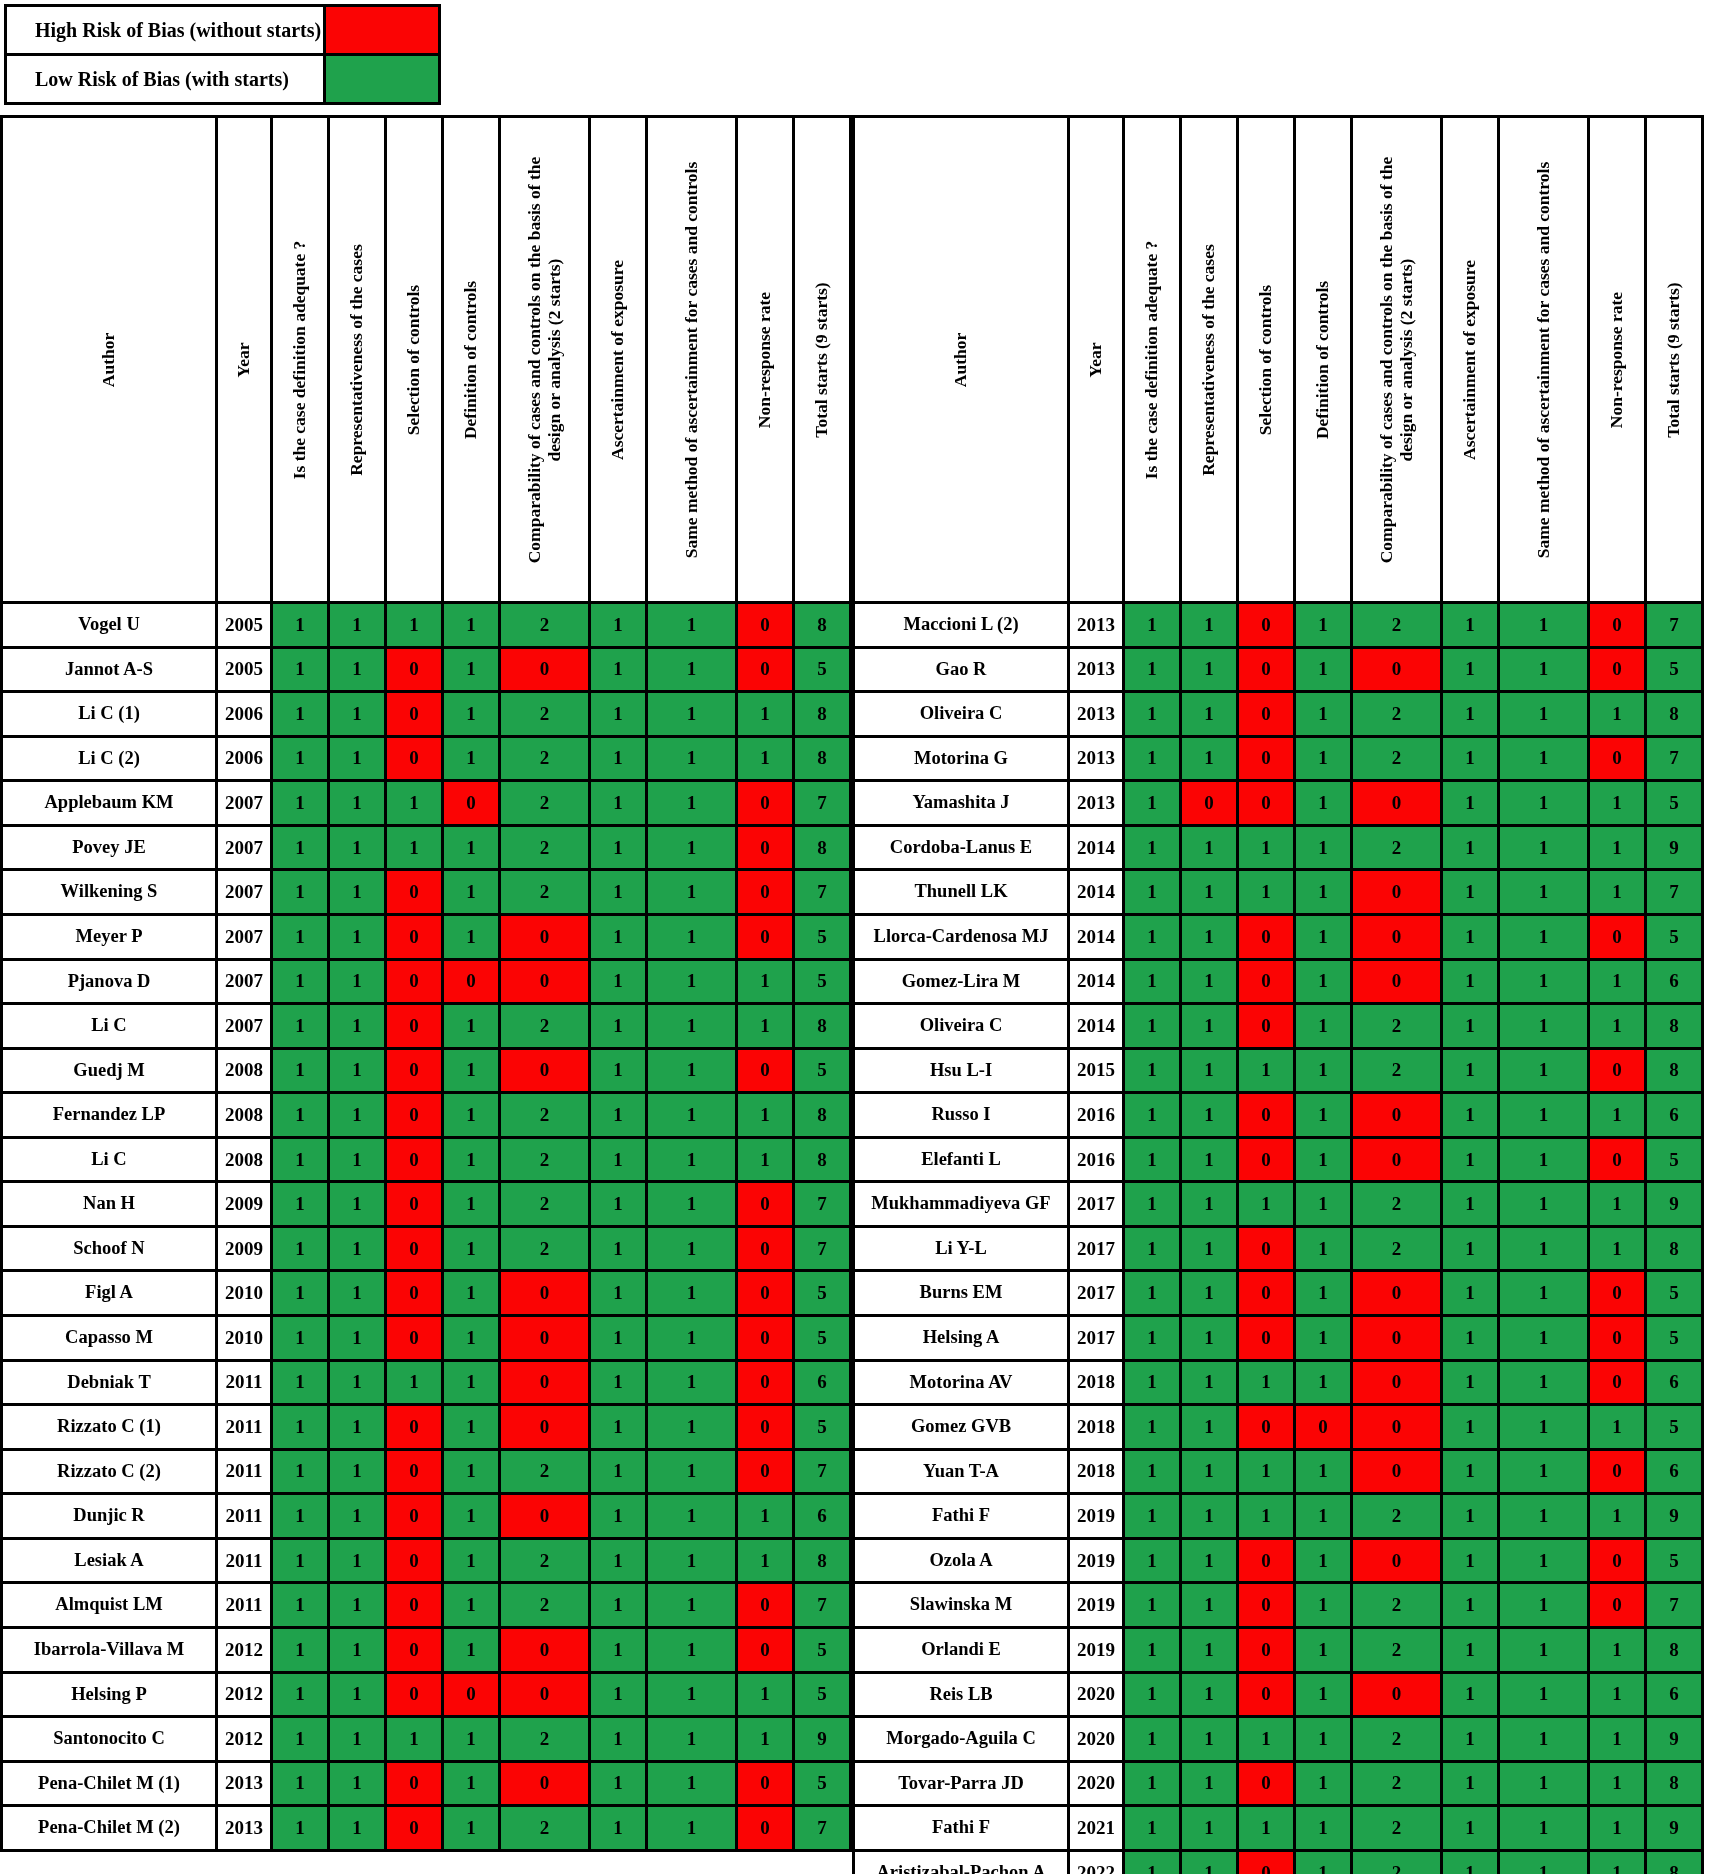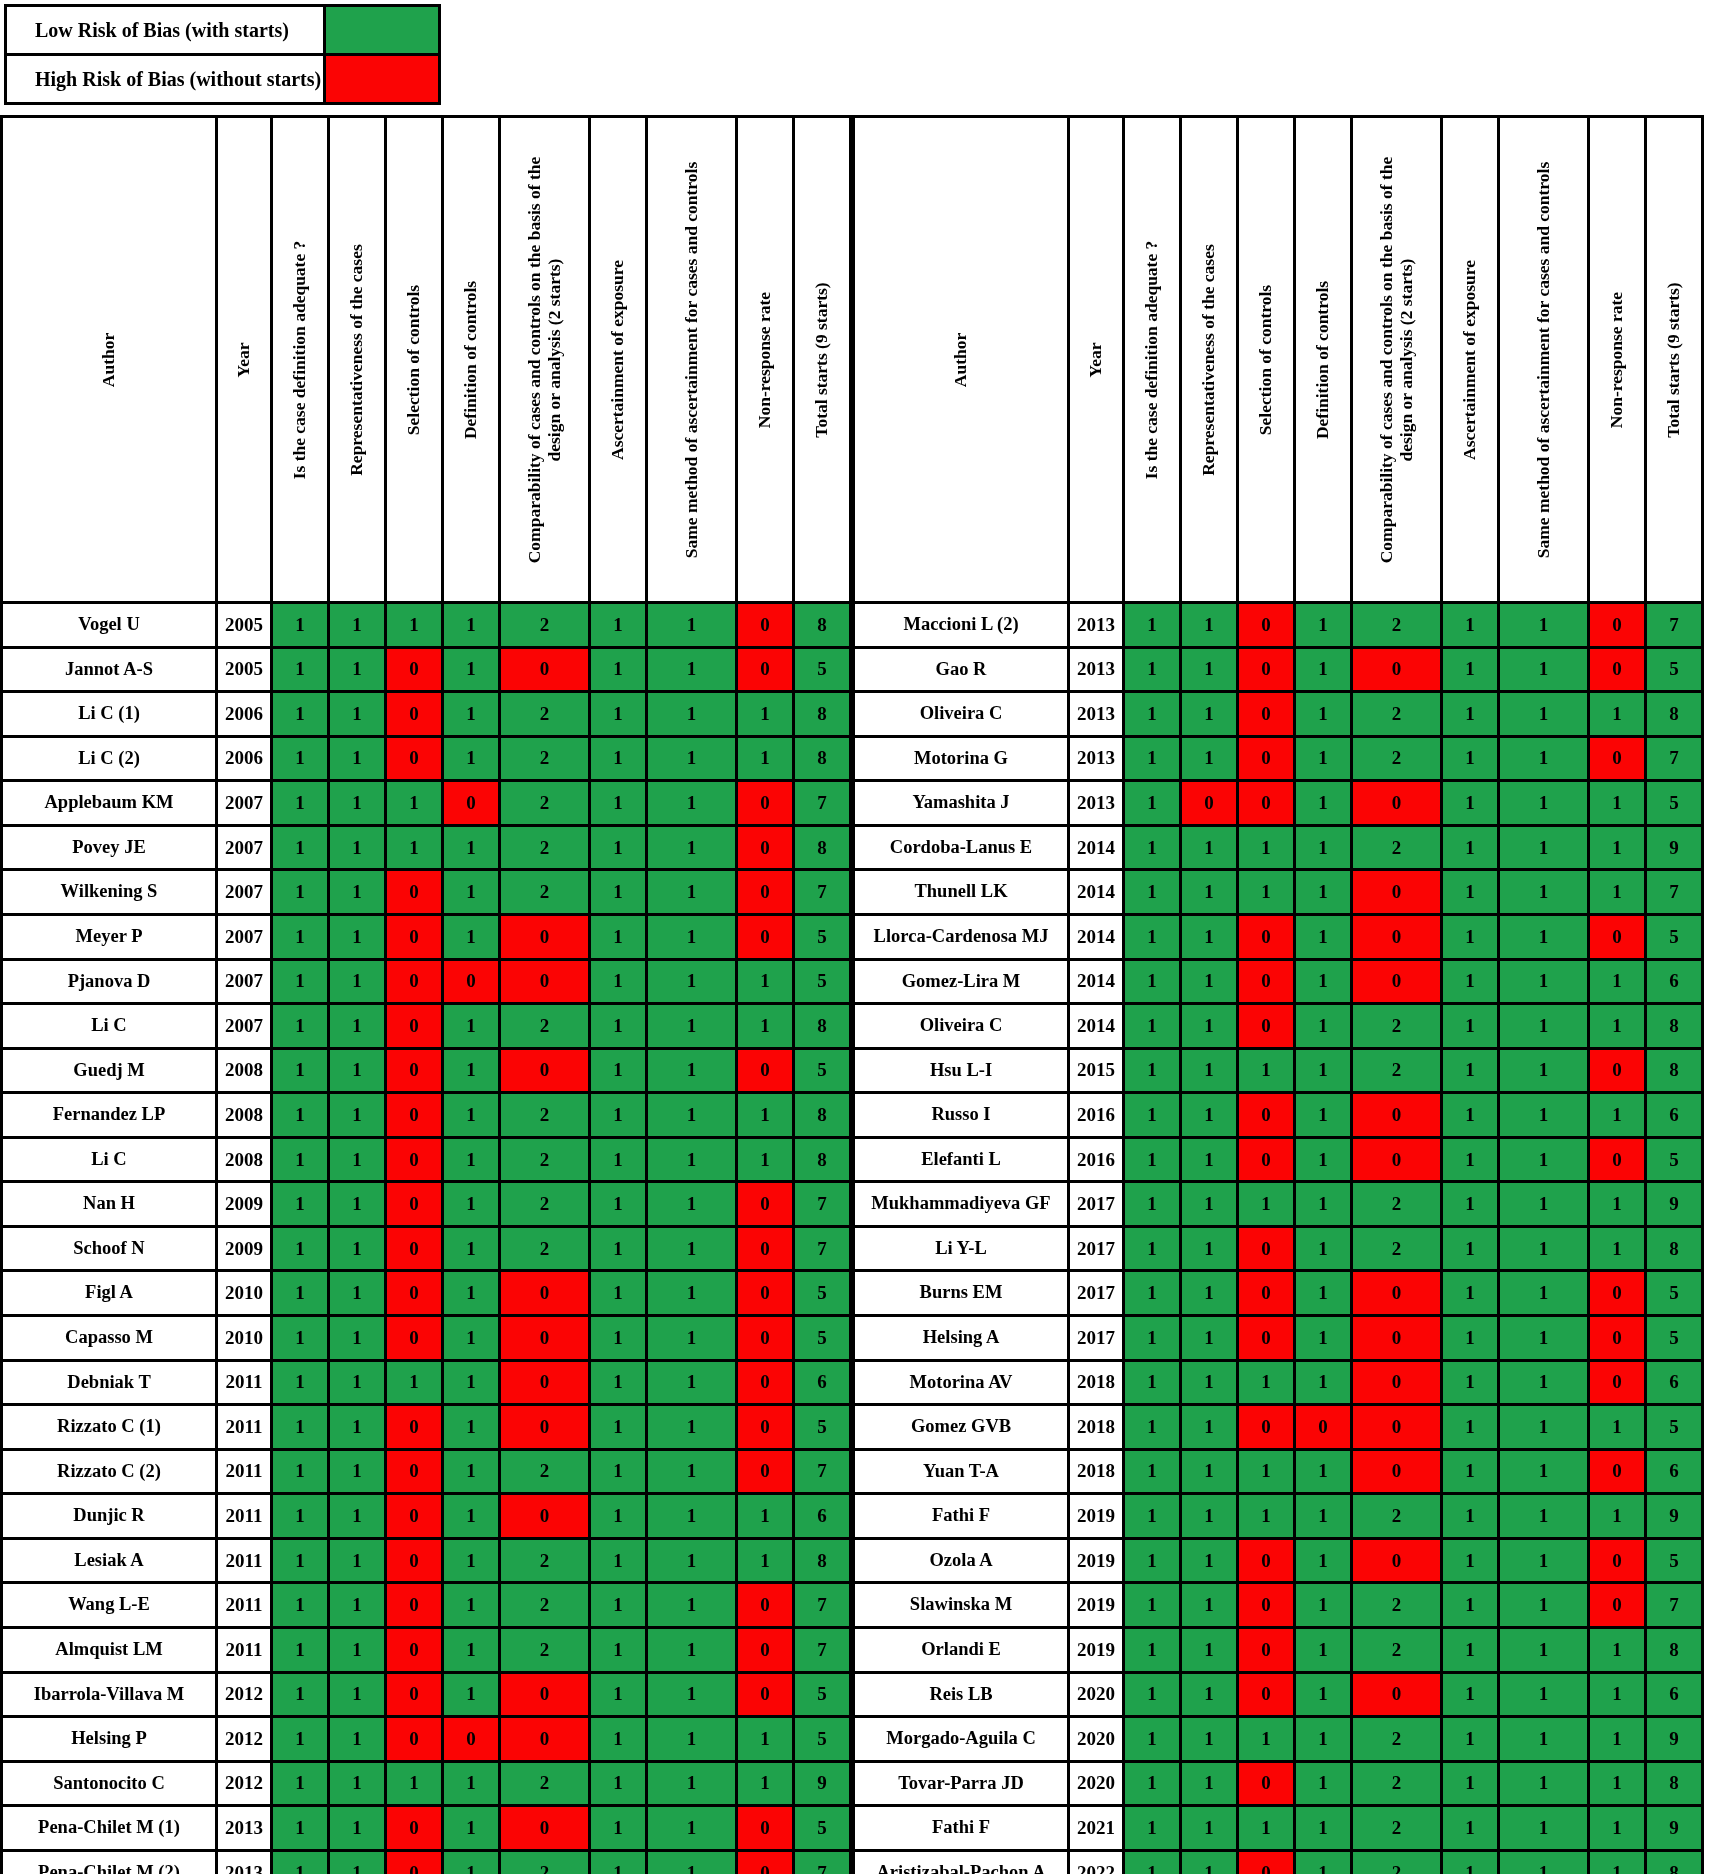--- a/index.html
+++ b/index.html
@@ -66,26 +66,26 @@
     padding: 12px 2px;
   }
   tbody td.year { background: #fff; }
   tbody td.score { color: #000; }
 </style>
 </head>
 <body>
 
 <div class="legend">
   <div class="legend-row">
+    <div class="legend-label">High Risk of Bias (without starts)</div>
+    <div class="legend-swatch" style="background: rgb(251, 4, 4);"></div>
+  </div>
+  <div class="legend-row">
     <div class="legend-label">Low Risk of Bias (with starts)</div>
     <div class="legend-swatch" style="background: rgb(31, 162, 76);"></div>
-  </div>
-  <div class="legend-row">
-    <div class="legend-label">High Risk of Bias (without starts)</div>
-    <div class="legend-swatch" style="background: rgb(251, 4, 4);"></div>
   </div>
 </div>
 
 <div class="tables">
   <table id="table-left">
       <colgroup>
         <col style="width: 215px;">
         <col style="width: 55px;">
         <col style="width: 57px;">
         <col style="width: 57px;">
@@ -415,33 +415,20 @@
           <td class="score" style="background: rgb(31, 162, 76);">1</td>
           <td class="score" style="background: rgb(251, 4, 4);">0</td>
           <td class="score" style="background: rgb(31, 162, 76);">1</td>
           <td class="score" style="background: rgb(31, 162, 76);">2</td>
           <td class="score" style="background: rgb(31, 162, 76);">1</td>
           <td class="score" style="background: rgb(31, 162, 76);">1</td>
           <td class="score" style="background: rgb(31, 162, 76);">1</td>
           <td class="score" style="background: rgb(31, 162, 76);">8</td>
         </tr>
         <tr>
-          <td class="author">Wang L-E</td>
-          <td class="year">2011</td>
-          <td class="score" style="background: rgb(31, 162, 76);">1</td>
-          <td class="score" style="background: rgb(31, 162, 76);">1</td>
-          <td class="score" style="background: rgb(251, 4, 4);">0</td>
-          <td class="score" style="background: rgb(31, 162, 76);">1</td>
-          <td class="score" style="background: rgb(31, 162, 76);">2</td>
-          <td class="score" style="background: rgb(31, 162, 76);">1</td>
-          <td class="score" style="background: rgb(31, 162, 76);">1</td>
-          <td class="score" style="background: rgb(251, 4, 4);">0</td>
-          <td class="score" style="background: rgb(31, 162, 76);">7</td>
-        </tr>
-        <tr>
           <td class="author">Almquist LM</td>
           <td class="year">2011</td>
           <td class="score" style="background: rgb(31, 162, 76);">1</td>
           <td class="score" style="background: rgb(31, 162, 76);">1</td>
           <td class="score" style="background: rgb(251, 4, 4);">0</td>
           <td class="score" style="background: rgb(31, 162, 76);">1</td>
           <td class="score" style="background: rgb(31, 162, 76);">2</td>
           <td class="score" style="background: rgb(31, 162, 76);">1</td>
           <td class="score" style="background: rgb(31, 162, 76);">1</td>
           <td class="score" style="background: rgb(251, 4, 4);">0</td>

